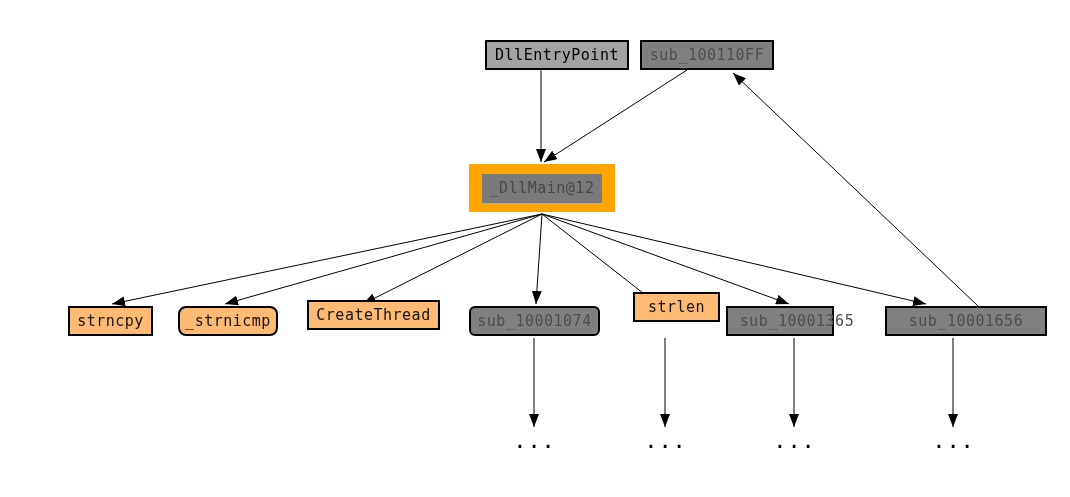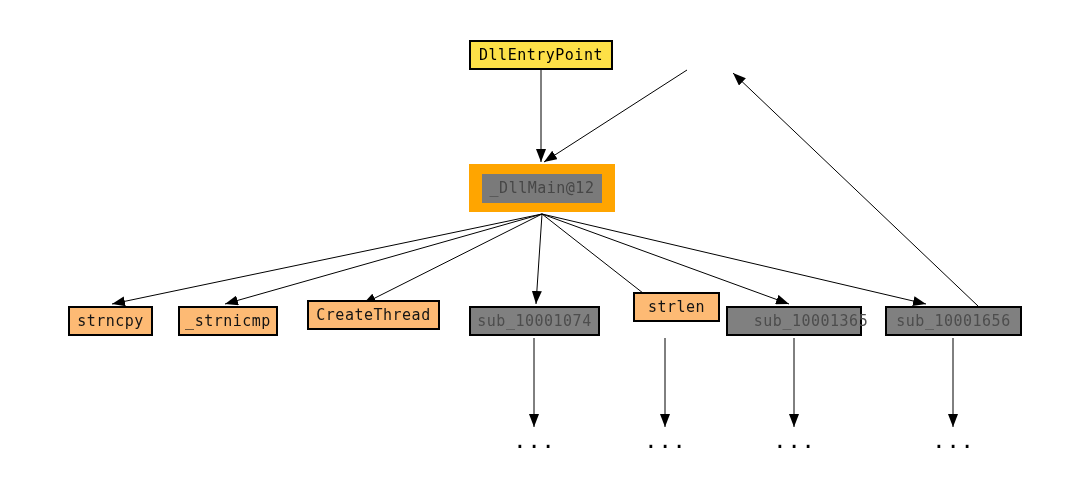--- a/index.html
+++ b/index.html
@@ -23,21 +23,21 @@
     height: 30px;
     border: 2px solid #000000;
     display: flex;
     align-items: center;
     justify-content: center;
     font-size: 15px;
     white-space: nowrap;
     cursor: default;
     letter-spacing: 0.5px;
   }
-  .node.entry   { background: #fde047; color: #000000; }
+  .node.entry   { background: #a3a3a3; color: #000000; margin-left: 16px; }
   .node.library { background: #fdba74; color: #141414; }
   .node.regular { background: #808080; color: #4d4d4d; }
   .highlight-wrap {
     position: absolute;
     box-sizing: border-box;
     background: #ffa500;
     display: flex;
     align-items: center;
     justify-content: center;
   }
@@ -85,38 +85,39 @@
     <line x1="542" y1="214" x2="789" y2="304" marker-end="url(#arrow)"></line>
     <line x1="542" y1="214" x2="926" y2="304" marker-end="url(#arrow)"></line>
     <line x1="534" y1="338" x2="534" y2="427" marker-end="url(#arrow)"></line>
     <line x1="665" y1="338" x2="665" y2="427" marker-end="url(#arrow)"></line>
     <line x1="794" y1="338" x2="794" y2="427" marker-end="url(#arrow)"></line>
     <line x1="953" y1="338" x2="953" y2="427" marker-end="url(#arrow)"></line>
   </svg>
 
   <div class="node entry" style="left:469px; top:40px; width:144px;">DllEntryPoint</div>
 
+  <div class="node regular" style="left:640px; top:40px; width:134px;">sub_100110FF</div>
 
   <div class="highlight-wrap" style="left:469px; top:164px; width:146px; height:48px;">
     <div class="node-inner">_DllMain@12</div>
   </div>
 
   <div class="node library" style="left:68px; top:306px; width:85px;">strncpy</div>
 
-  <div class="node library" style="left:178px; top:306px; width:100px;">_strnicmp</div>
+  <div class="node library" style="left:178px; top:306px; width:100px;border-radius:8px;">_strnicmp</div>
 
   <div class="node library" style="left:307px; top:300px; width:133px;">CreateThread</div>
 
-  <div class="node regular" style="left:469px; top:306px; width:131px;">sub_10001074</div>
+  <div class="node regular" style="left:469px; top:306px; width:131px;border-radius:6px;">sub_10001074</div>
 
   <div class="node library" style="left:633px; top:292px; width:87px;">strlen</div>
 
-  <div class="node regular" style="left:726px; top:306px; width:136px;padding-left:34px;">sub_10001365</div>
+  <div class="node regular" style="left:726px; top:306px; width:108px;padding-left:34px;">sub_10001365</div>
 
-  <div class="node regular" style="left:885px; top:306px; width:137px;">sub_10001656</div>
+  <div class="node regular" style="left:885px; top:306px; width:162px;">sub_10001656</div>
 
   <div class="dots" style="left:536px; top:432px;">...</div>
 
   <div class="dots" style="left:667px; top:432px;">...</div>
 
   <div class="dots" style="left:796px; top:432px;">...</div>
 
   <div class="dots" style="left:955px; top:432px;">...</div>
 
 </div>

